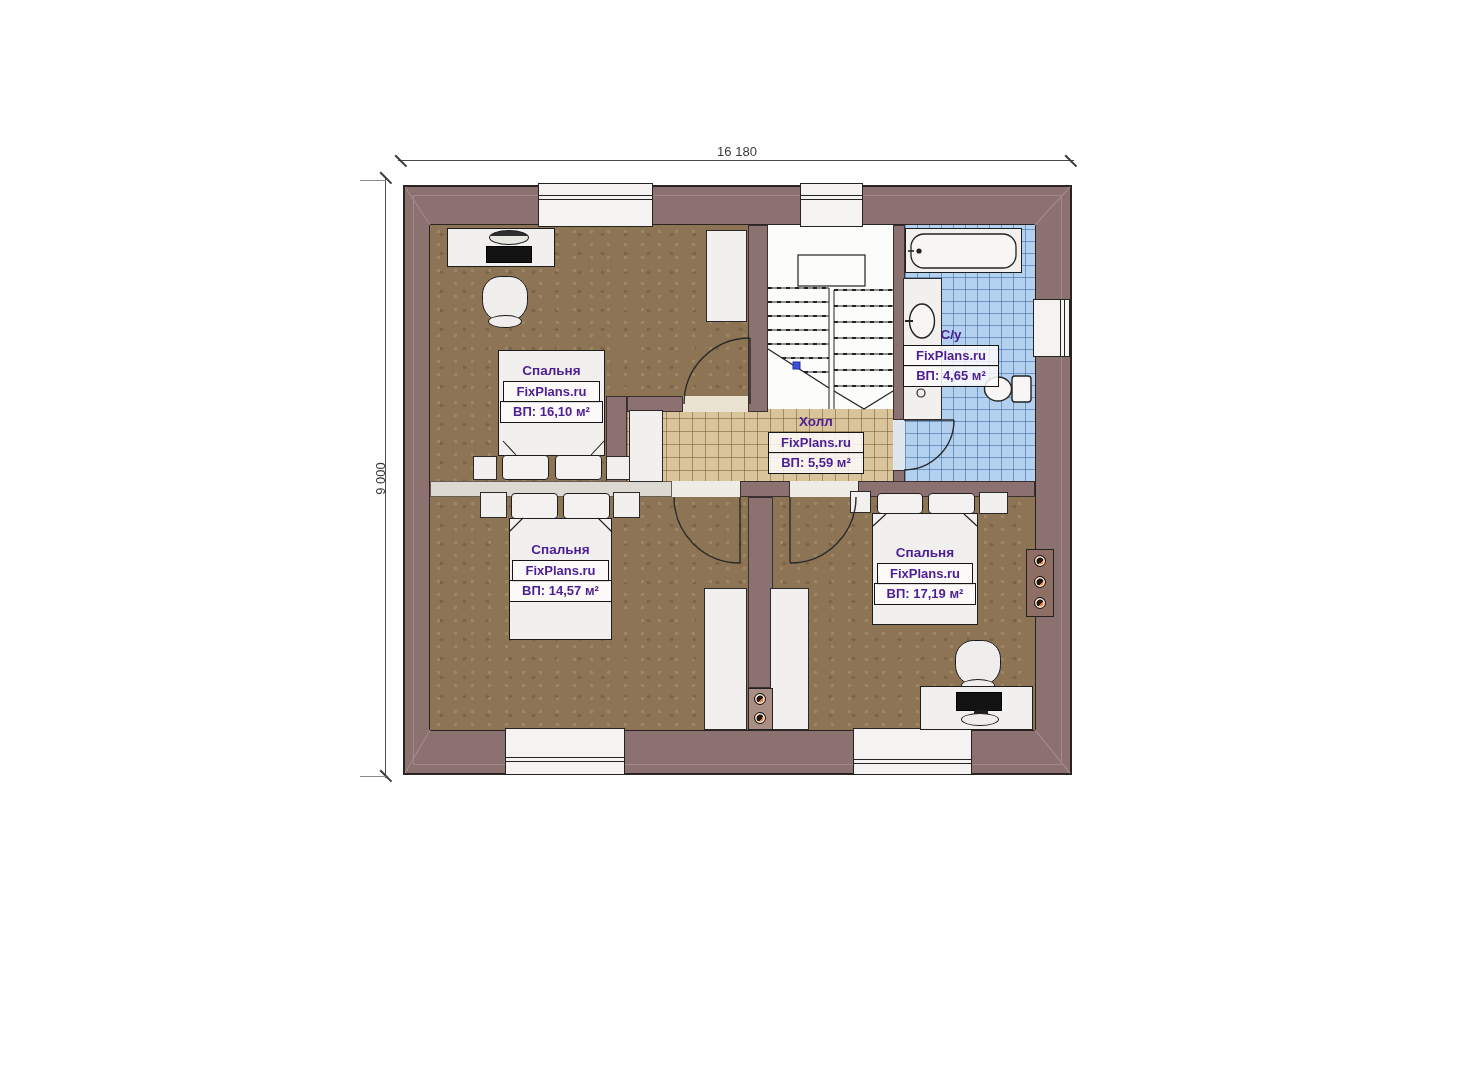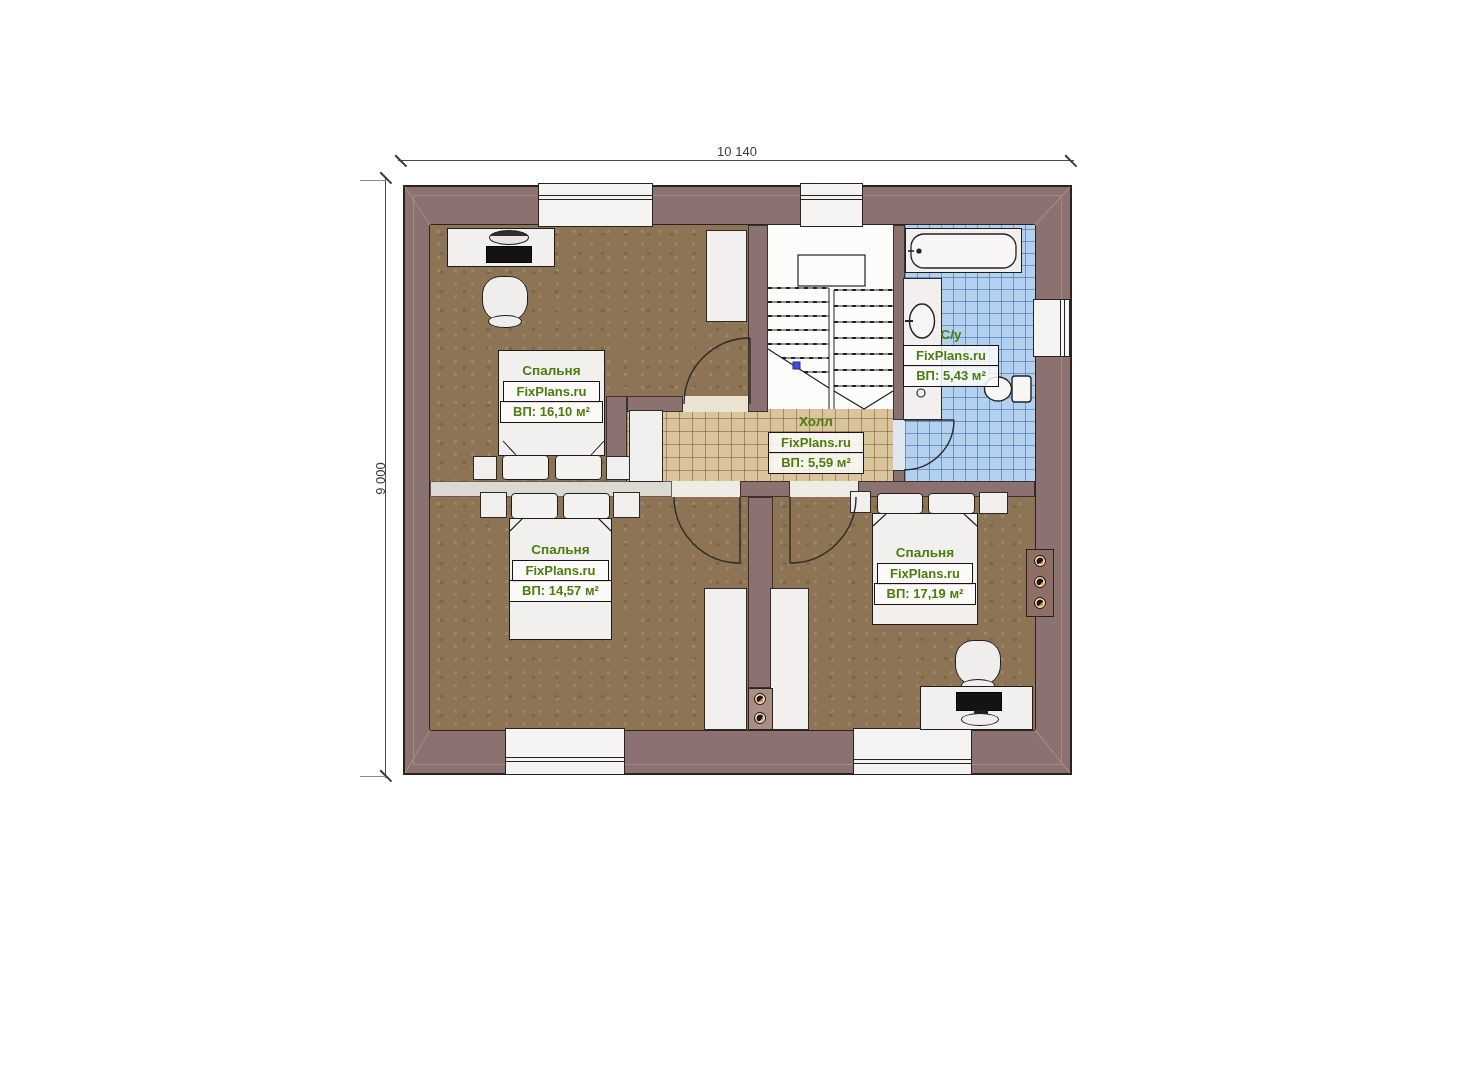--- a/index.html
+++ b/index.html
@@ -30,33 +30,33 @@
   .pillow{position:absolute;background:#f3f2f0;border:1.2px solid #1d1d1d;border-radius:4px;box-sizing:border-box;}
   .chair{position:absolute;background:#efeeec;border:1.5px solid #1b1b1b;border-radius:40% 40% 45% 45%;box-sizing:border-box;}
   .chair::after{content:"";position:absolute;left:5px;right:5px;bottom:-7px;height:11px;
      border:1.5px solid #1b1b1b;border-radius:50%;background:#efeeec;}
   .monitor{position:absolute;background:#131313;border:1px solid #000;box-sizing:border-box;}
   .flue-block{position:absolute;border:1.5px solid #232323;box-sizing:border-box;}
   .flue-dot{position:absolute;width:12px;height:12px;border-radius:50%;border:1.2px solid #161616;
      background:linear-gradient(135deg,#e8813c 28%,#241509 28%,#241509 60%,#e8813c 60%);
      box-shadow:inset 0 0 0 1.5px rgba(250,248,244,.95);box-sizing:border-box;}
   .room-label{position:absolute;display:flex;flex-direction:column;align-items:center;
-     color:#4d7c0f;z-index:30;}
+     color:#4c1d95;z-index:30;}
   .room-name{font-size:13.5px;font-weight:700;margin-bottom:3px;white-space:nowrap;}
   .label-box{border:1.6px solid #151515;background:rgba(253,252,250,.85);font-size:13px;font-weight:700;
      padding:1px 12px;white-space:nowrap;text-align:right;line-height:1.35;}
   .label-box + .label-box{margin-top:-1.6px;}
   svg.overlay{position:absolute;left:0;top:0;z-index:20;}
 </style>
 </head>
 <body>
 
 <div id="canvas">
 
-  <div class="dim-text" style="left:682px;top:144px;width:110px;">10 140</div>
+  <div class="dim-text" style="left:682px;top:144px;width:110px;">16 180</div>
   <div class="dim-line" style="left:398px;top:160px;width:676px;height:1px;"></div>
   <div class="tick" style="left:393px;top:160px;"></div>
   <div class="tick" style="left:1063px;top:160px;"></div>
 
   <div class="dim-text" style="left:350px;top:471px;width:60px;transform:rotate(-90deg);">9 000</div>
   <div class="dim-line" style="left:385px;top:178px;width:1px;height:600px;"></div>
   <div class="tick" style="left:378px;top:177px;"></div>
   <div class="tick" style="left:378px;top:775px;"></div>
   <div class="ext-tick" style="left:360px;top:180px;width:26px;height:1px;"></div>
   <div class="ext-tick" style="left:360px;top:776px;width:26px;height:1px;"></div>
@@ -230,16 +230,16 @@
     <div class="label-box">ВП: 17,19 м²</div>
   </div>
   <div class="room-label" style="left:757px;top:414px;width:118px;">
     <div class="room-name">Холл</div>
     <div class="label-box">FixPlans.ru</div>
     <div class="label-box">ВП: 5,59 м²</div>
   </div>
   <div class="room-label" style="left:903px;top:327px;width:96px;">
     <div class="room-name">С/у</div>
     <div class="label-box">FixPlans.ru</div>
-    <div class="label-box">ВП: 5,43 м²</div>
+    <div class="label-box">ВП: 4,65 м²</div>
   </div>
 
 </div>
 
 </body></html>

